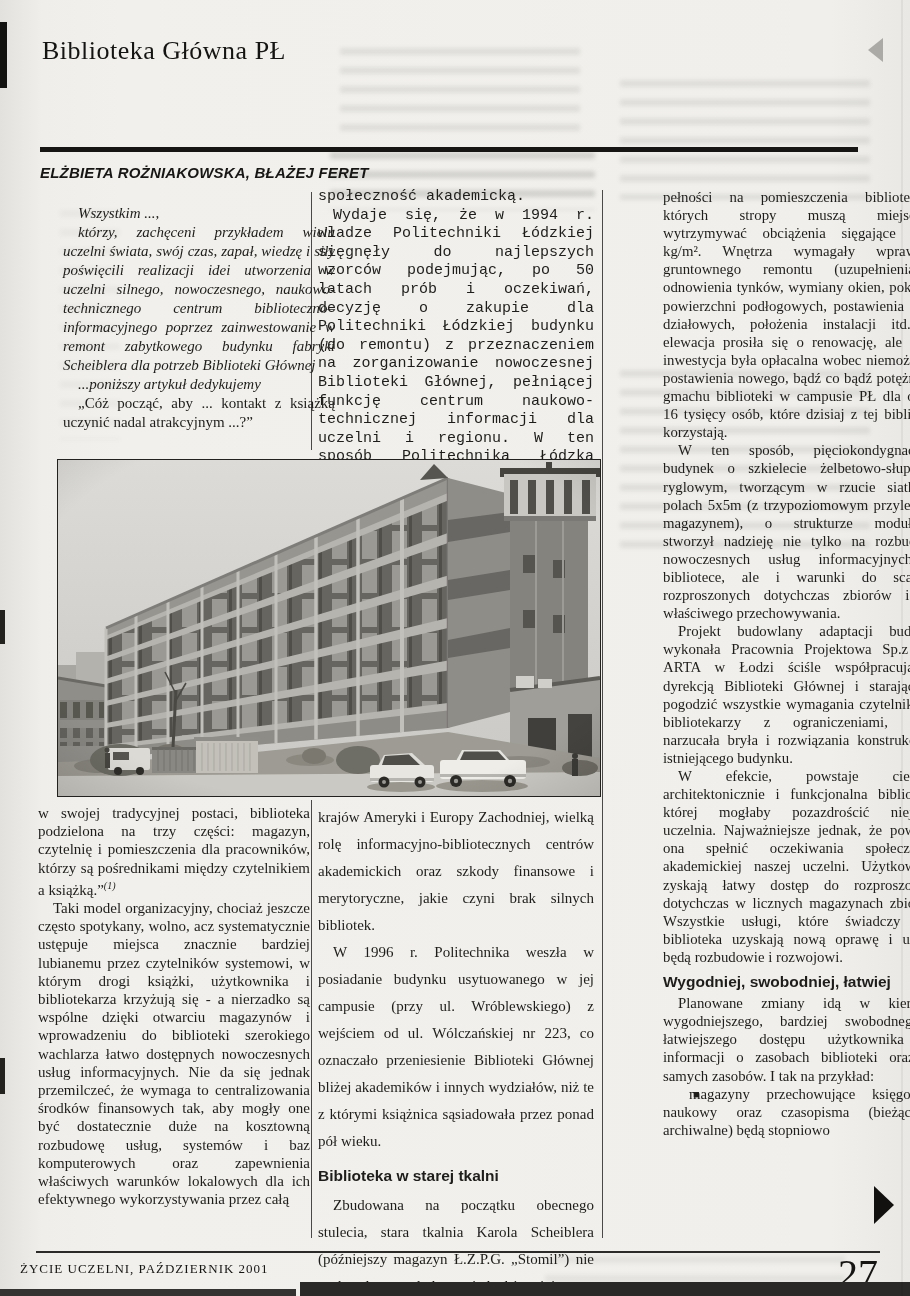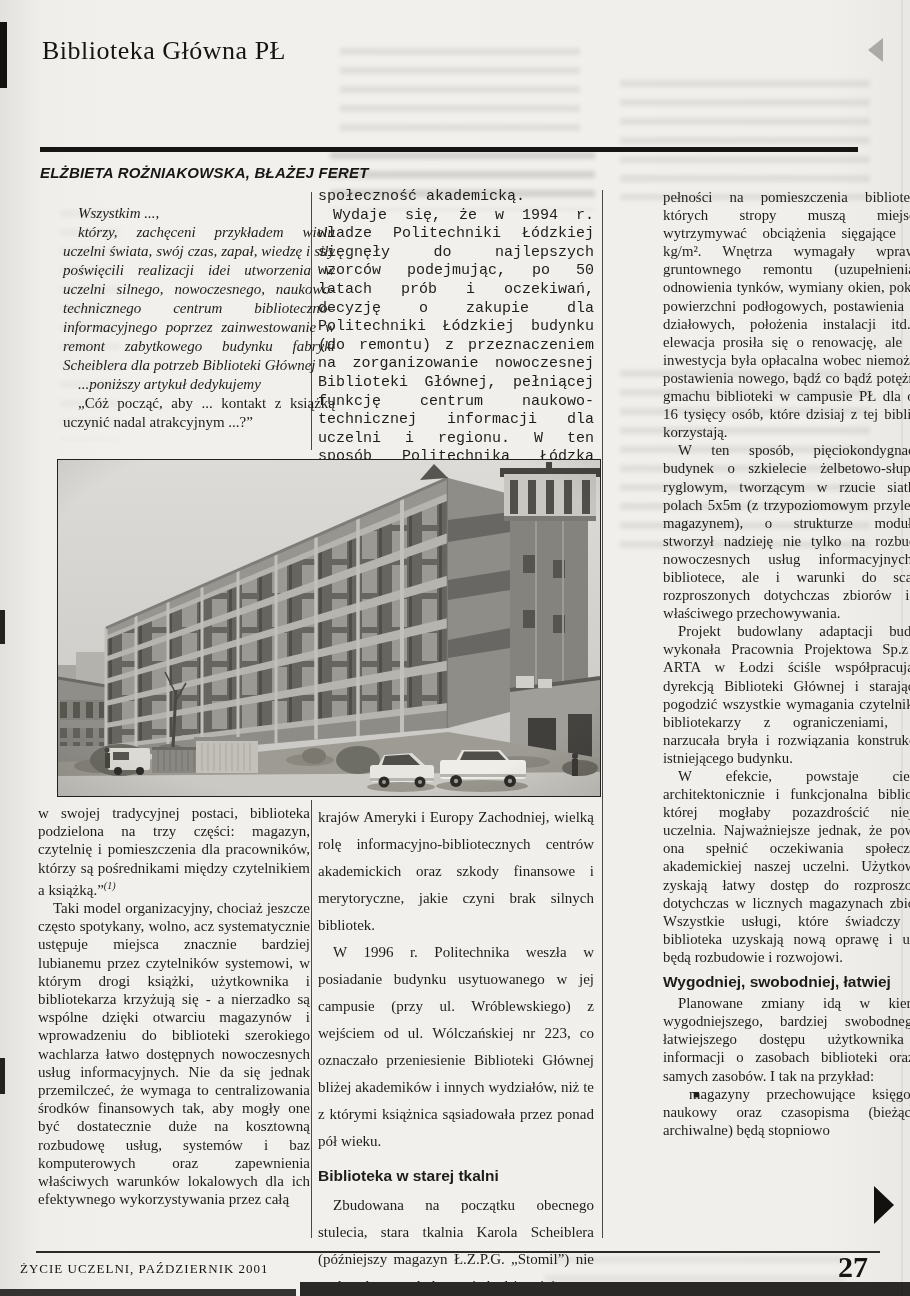--- a/index.html
+++ b/index.html
@@ -35,21 +35,21 @@
   .vr-b{left:311px;top:800px;height:438px;}
   .vr-c{left:602px;top:190px;height:1048px;}
   
   .photo{position:absolute;left:57px;top:459px;width:542px;height:336px;
     border:1px solid #22211f;background:#d6d5d1;}
   .photo svg{display:block;}
   
   .footer-rule{position:absolute;left:36px;top:1251px;width:844px;height:2px;background:#2b2a28;}
   .journal{position:absolute;left:20px;right:20px;top:1261px;
     font-size:13px;letter-spacing:1px;color:#161514;}
-  .pagenum{position:absolute;left:838px;top:1250px;font-size:30px;color:#161514;font-weight:bold;}
+  .pagenum{position:absolute;left:838px;top:1250px;font-size:40px;color:#161514;}
   
   .ghost{position:absolute;filter:blur(2px);opacity:.16;pointer-events:none;
     background:repeating-linear-gradient(180deg,rgba(95,95,93,.75) 0 7px,transparent 7px 19px);}
   .ghost.dark{opacity:.28;}
   .bind-mark{position:absolute;background:#121211;}
   .edge-strip{position:absolute;background:#2a2927;}
   .tri-right{position:absolute;width:0;height:0;border-left:20px solid #121110;
     border-top:19px solid transparent;border-bottom:19px solid transparent;}
   .tri-left{position:absolute;width:0;height:0;border-right:15px solid #9b9a96;
     border-top:12px solid transparent;border-bottom:12px solid transparent;opacity:.8;}

